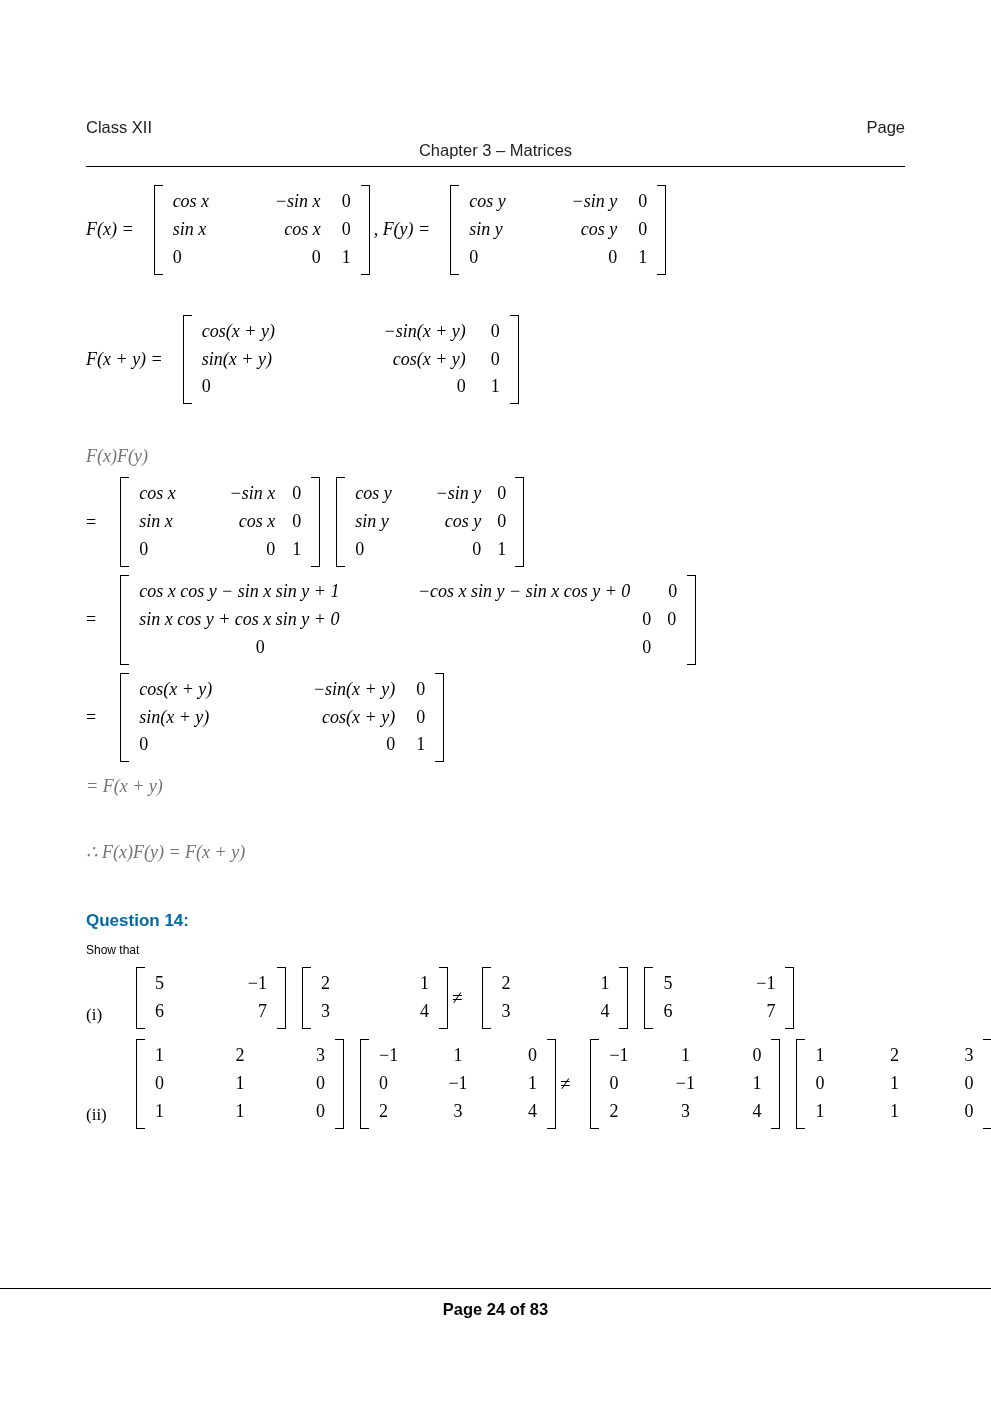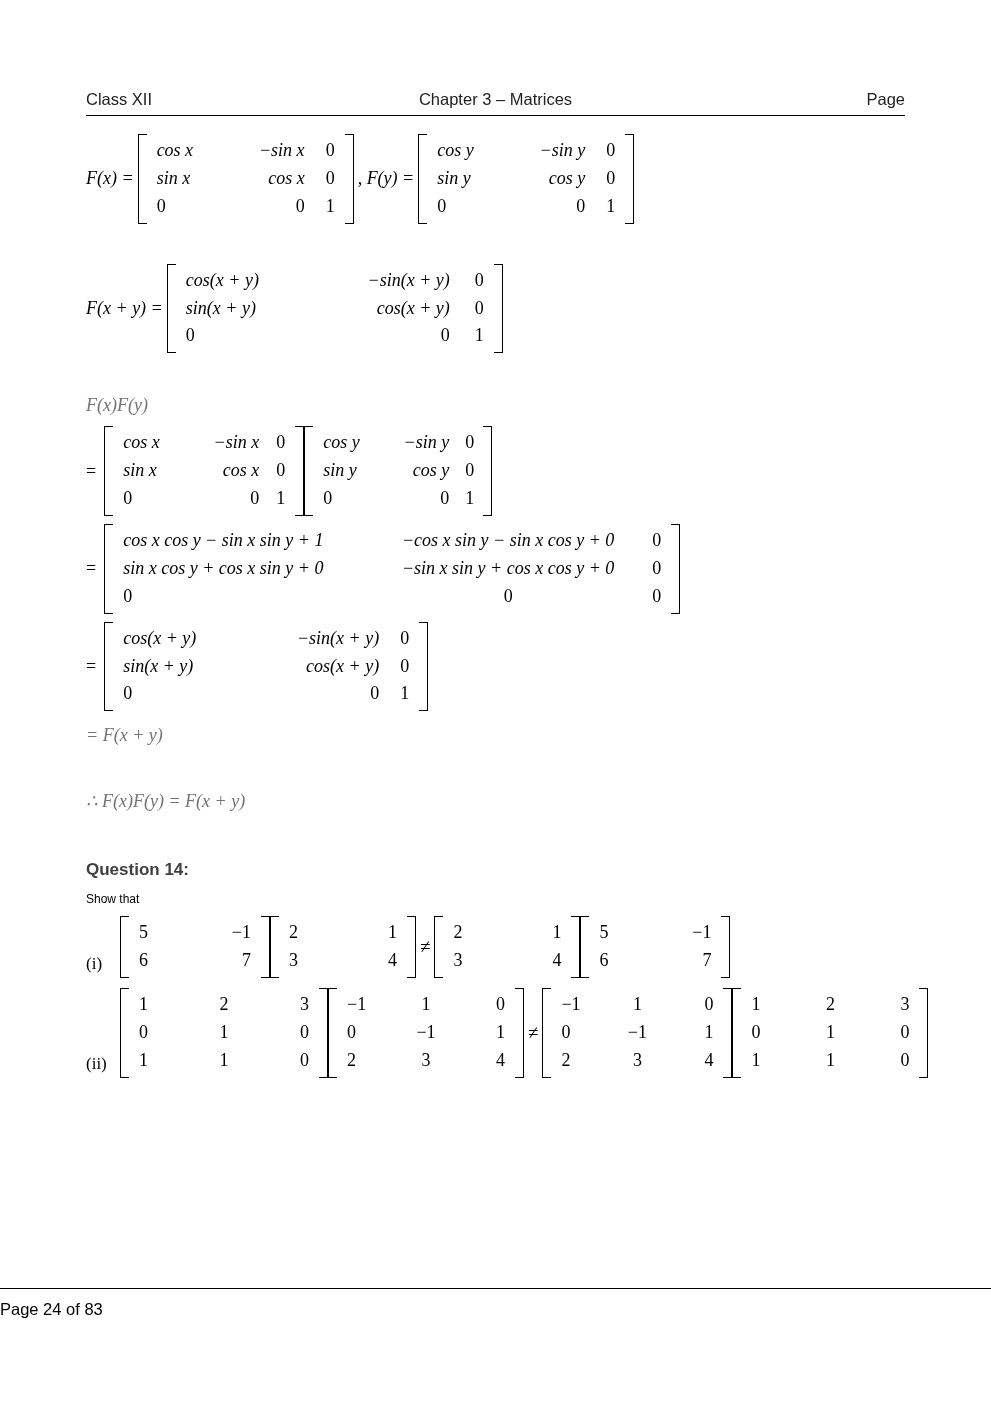--- a/index.html
+++ b/index.html
@@ -20,25 +20,25 @@
     width: 991px;
     height: 1422px;
     box-sizing: border-box;
     padding: 0 86px;
   }
   
   .header {
     display: flex;
     justify-content: space-between;
     align-items: flex-start;
-    padding-top: 90px;
+    padding-top: 118px;
     font-size: 16.5px;
     color: #222;
   }
-  .header .hdr-center { flex: 1; text-align: center; }
+  .header .hdr-center { flex: 1; text-align: center; margin-top: 23px; }
   .header .hdr-left { width: 160px; text-align: left; }
   .header .hdr-right { width: 160px; text-align: right; }
   .rule {
     border-bottom: 1.3px solid #000;
     margin-top: 6px;
   }
   
   .math {
     font-family: "Liberation Serif", serif;
     font-size: 18px;
@@ -53,20 +53,21 @@
     font-family: "Liberation Serif", serif;
     font-size: 18px;
     white-space: nowrap;
     padding-right: 4px;
   }
   
   .matrix {
     display: inline-flex;
     align-items: stretch;
     vertical-align: middle;
+    margin-left: 16px;
   }
   .brk {
     width: 9px;
     border-top: 1.4px solid #000;
     border-bottom: 1.4px solid #000;
     box-sizing: border-box;
   }
   .brk.left { border-left: 1.4px solid #000; }
   .brk.right { border-right: 1.4px solid #000; }
   .cells {
@@ -90,21 +91,21 @@
     font-size: 18px;
     padding: 0 8px 0 0;
   }
   .neq {
     font-family: "Liberation Serif", serif;
     font-size: 19px;
     padding: 0 4px;
   }
   
   .question-head {
-    color: #404040;
+    color: #0369a1;
     font-size: 17px;
     font-weight: bold;
     margin-top: 48px;
   }
   .plain {
     font-size: 12px;
     color: #000;
     margin-top: 12px;
   }
   .part-label {
@@ -121,23 +122,23 @@
     left: 0;
     right: 0;
     top: 1288px;
     border-bottom: 1.3px solid #000;
   }
   .footer {
     position: absolute;
     left: 0;
     right: 0;
     top: 1300px;
-    text-align: left;
+    text-align: center;
     font-size: 16.5px;
-    font-weight: normal;
+    font-weight: bold;
     color: #000;
   }
 </style>
 </head>
 <body>
 
 <div class="page">
 
   <div class="header">
     <div class="hdr-left">Class XII</div>
@@ -238,21 +239,20 @@
 
   <div class="row-eq" style="margin-top:8px;">
     <span class="eqsign">=</span>
     <span class="matrix">
       <span class="brk left"></span>
       <span class="cells" style="grid-template-columns: 258px 270px 26px;">
         <div class="c-l it">cos x cos y − sin x sin y + 1</div>
         <div class="c-c it">−cos x sin y − sin x cos y + 0</div>
         <div class="c-r">0</div>
         <div class="c-l it">sin x cos y + cos x sin y + 0</div>
-        <div class="c-c it">−sin x sin y + cos x cos y + 0</div>
         <div class="c-r">0</div>
         <div class="c-l">0</div>
         <div class="c-c">0</div>
         <div class="c-r">0</div>
       </span>
       <span class="brk right"></span>
     </span>
   </div>
 
   <div class="row-eq" style="margin-top:8px;">

